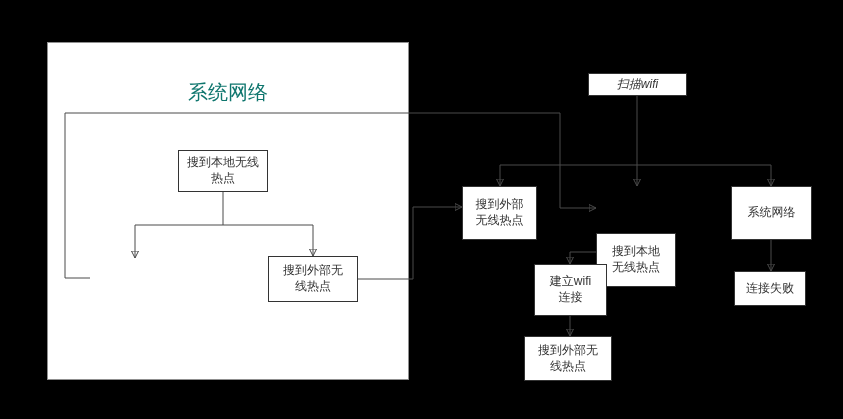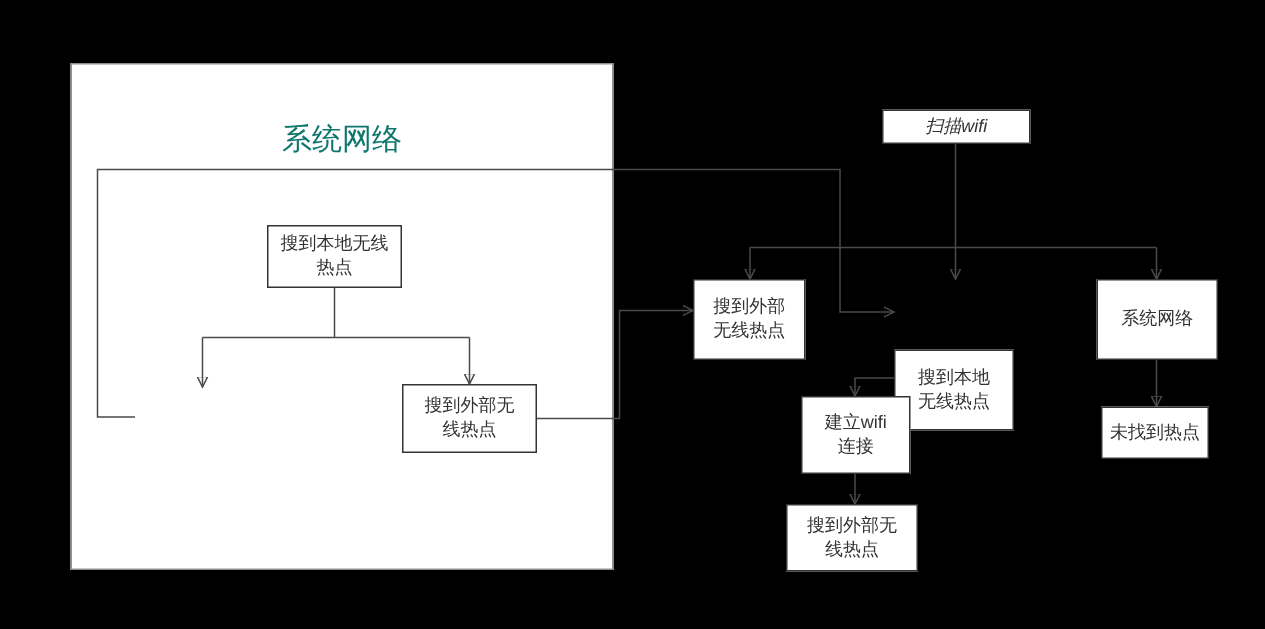--- a/index.html
+++ b/index.html
@@ -119,16 +119,16 @@
 
   <div class="node" style="left:534px; top:264px; width:73px; height:52px; padding:0 10px;">
     <span>建立wifi连接</span>
   </div>
 
   <div class="node" style="left:524px; top:336px; width:88px; height:45px; padding:0 12px;">
     <span>搜到外部无线热点</span>
   </div>
 
   <div class="node" style="left:734px; top:271px; width:72px; height:35px;">
-    <span>未找到热点</span>
+    <span>连接失败</span>
   </div>
 
 </div>
 
 </body></html>

